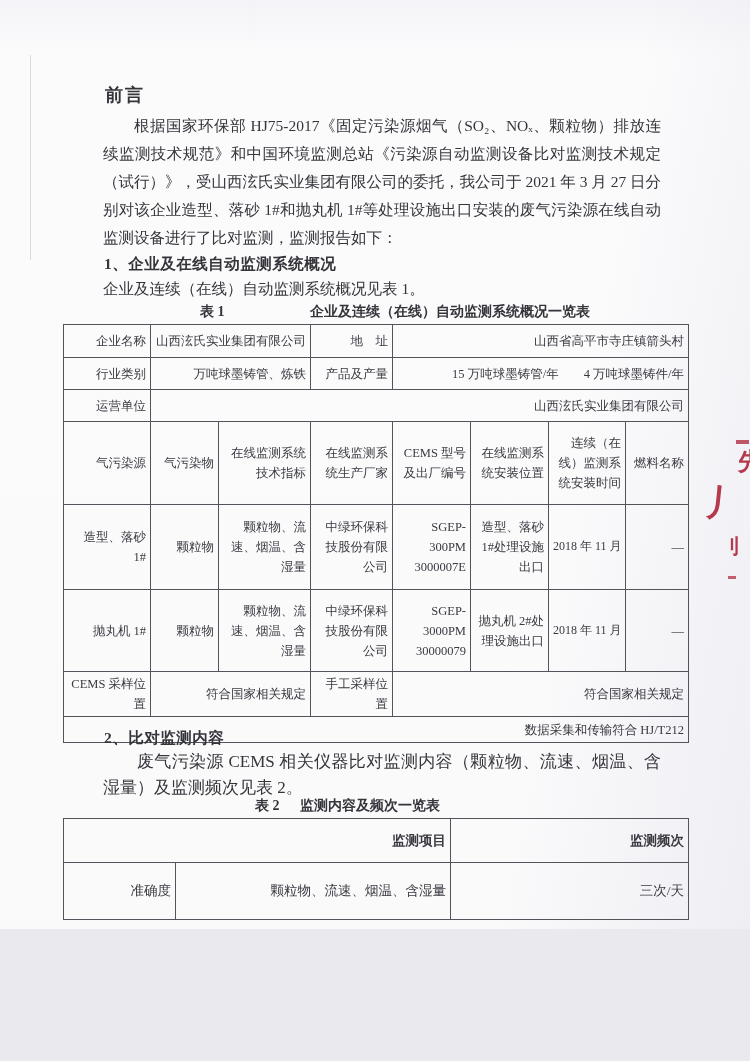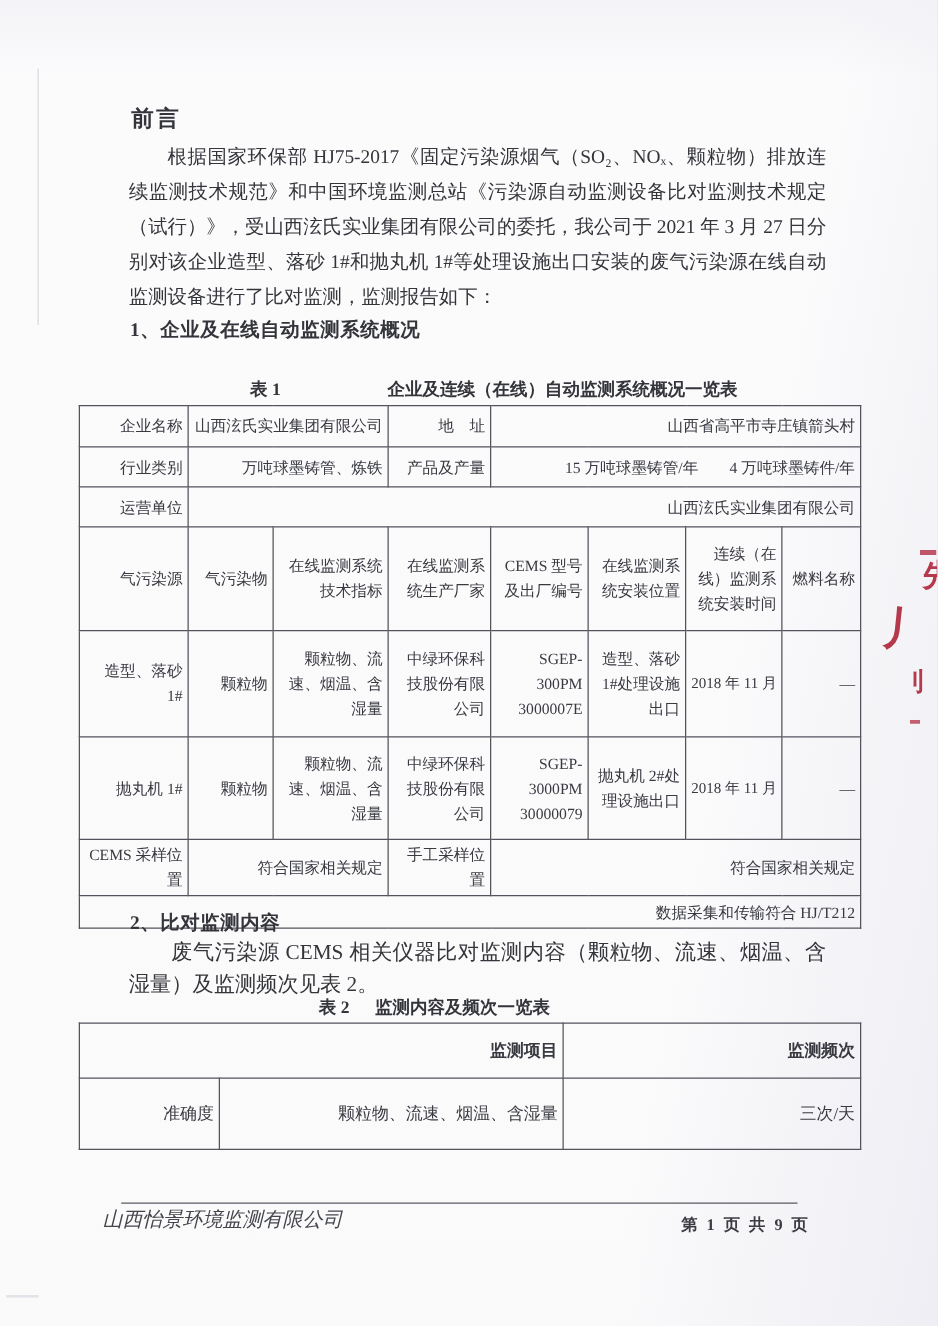--- a/index.html
+++ b/index.html
@@ -1,17 +1,17 @@
 <!DOCTYPE html>
 <html><head>
 <meta charset="utf-8">
 <style>
   html,body { margin:0; padding:0; background:#e9e9ee; }
   .page {
-    position:relative; width:750px; height:1061px; margin:0 auto;
+    position:relative; width:750px; height:929px; margin:0 auto;
     background:
       linear-gradient(100deg, rgba(236,236,243,0) 72%, rgba(228,228,238,.55) 100%),
       linear-gradient(180deg, #f4f4f8 0%, #fbfbfc 6%, #fafafb 100%);
     overflow:hidden;
     font-family:"Liberation Serif","DejaVu Serif",serif;
     color:#34353b;
   }
   .scan-line { position:absolute; left:30px; top:55px; width:1px; height:205px; background:#d9d9e1; }
   .scan-dash { position:absolute; left:5px; top:1036px; width:26px; height:2px; background:#e2e2e9; }
 
@@ -56,20 +56,21 @@
 
 <div class="page">
 
   <div class="scan-line"></div>
   <div class="scan-dash"></div>
 
   <div class="preface-title">前言</div>
   <div class="preface-para">根据国家环保部 HJ75-2017《固定污染源烟气（SO₂、NOₓ、颗粒物）排放连续监测技术规范》和中国环境监测总站《污染源自动监测设备比对监测技术规定（试行）》，受山西泫氏实业集团有限公司的委托，我公司于 2021 年 3 月 27 日分别对该企业造型、落砂 1#和抛丸机 1#等处理设施出口安装的废气污染源在线自动监测设备进行了比对监测，监测报告如下：</div>
 
   <div class="sec-heading sec1-heading">1、企业及在线自动监测系统概况</div>
+  <div class="sec1-intro">企业及连续（在线）自动监测系统概况见表 1。</div>
 
   <div class="tbl-caption t1-caption-label">表 1</div>
   <div class="tbl-caption t1-caption-title">企业及连续（在线）自动监测系统概况一览表</div>
 
   <table class="t1">
     <colgroup>
       <col style="width:87px">
         <col style="width:68px">
         <col style="width:92px">
         <col style="width:82px">

